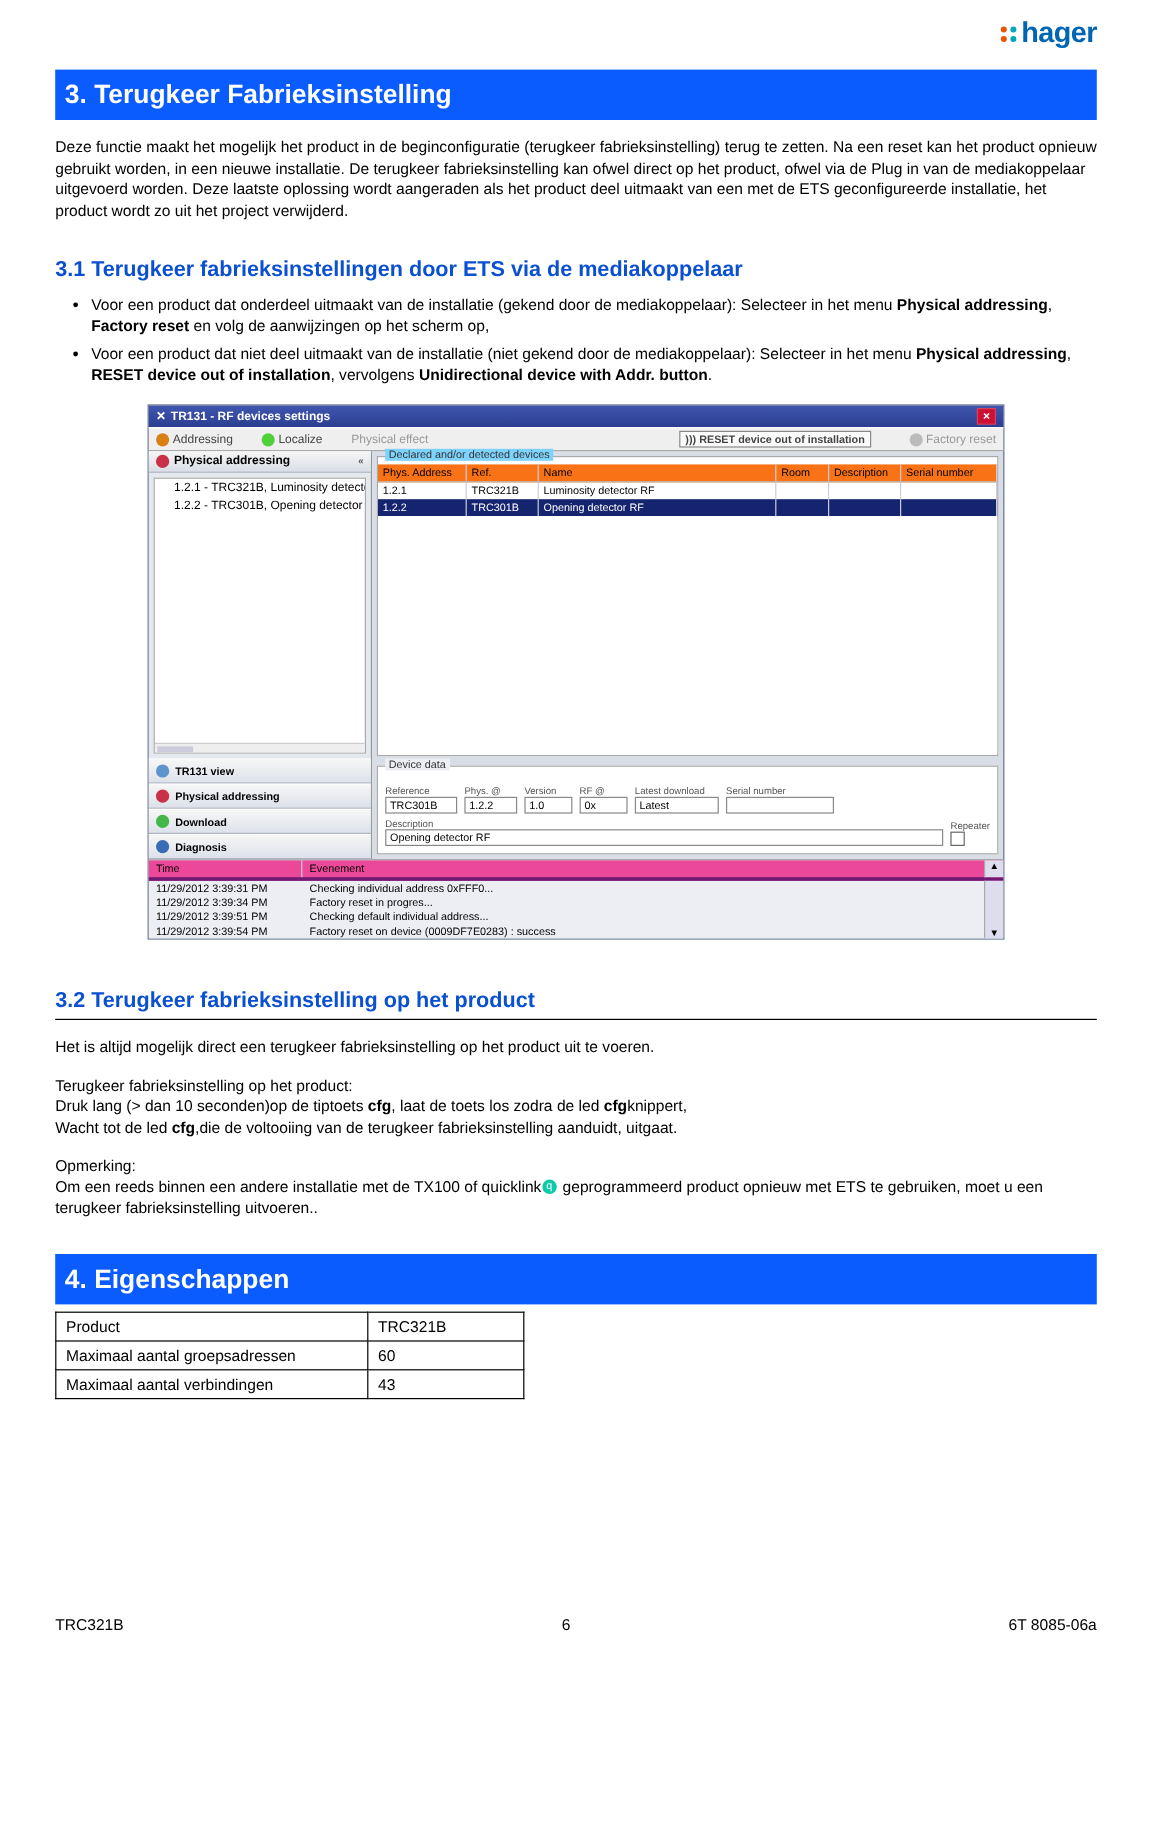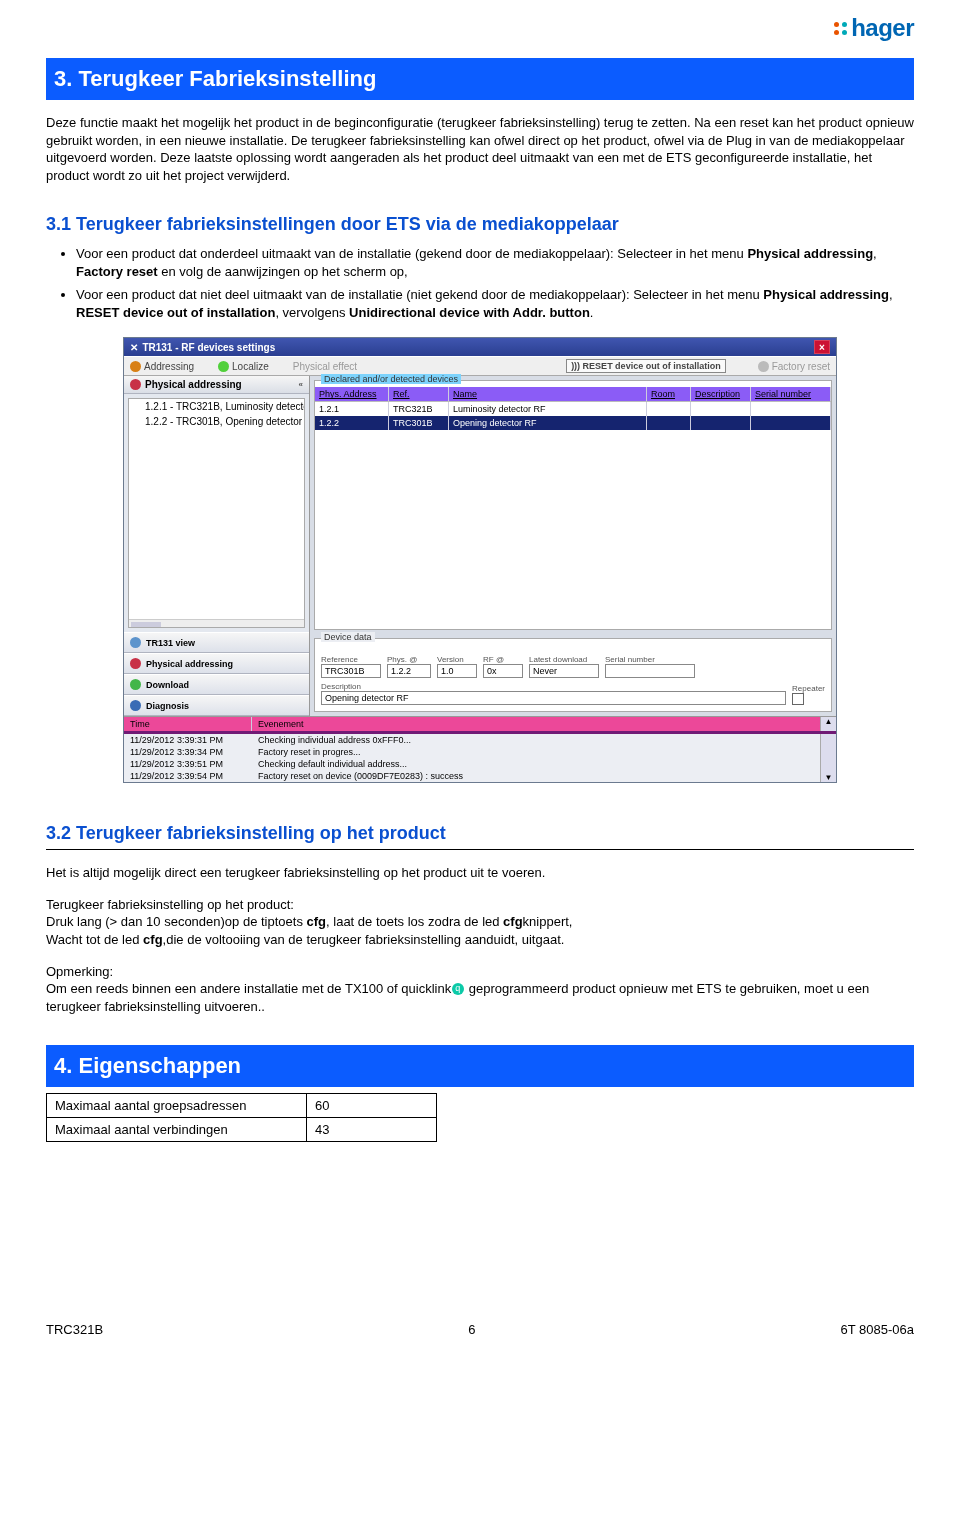--- a/index.html
+++ b/index.html
@@ -70,21 +70,21 @@
     .ico { width: 11px; height: 11px; border-radius: 50%; display: inline-block; }
     .tree { background: #fff; flex: 1; border: 1px solid #aaa; margin: 4px; overflow: hidden; }
     .tree-item { padding: 2px 6px 2px 16px; white-space: nowrap; overflow: hidden; font-size: 10px; }
     .tree .slider { margin-top: 190px; height: 14px; background: #eee; border-top: 1px solid #ccc; position: relative;}
     .tree .slider::before { content:''; position:absolute; left:2px; top:2px; width:30px; height:8px; background:#ccd;}
     .nav-list { }
     .nav-btn { padding: 4px 6px; border-top: 1px solid #fff; border-bottom: 1px solid #b0b4c0; background: linear-gradient(#f6f6f6,#dde1ea); display: flex; align-items: center; gap: 5px; font-weight: bold; font-size: 9px; }
     .right-col { flex: 1; display: flex; flex-direction: column; }
     .groupbox { margin: 4px; background: #fff; border: 1px solid #aaa; position:relative; }
     .group-label { position:absolute; top:-7px; left:6px; background:#7dd3fc; padding:0 3px; font-size:9px; color:#333;}
-    .tbl-head { display: flex; background: #8b5cf6; border-bottom: 1px solid #bbb; font-size: 9px; text-decoration: underline; }
+    .tbl-head { display: flex; background: #f97316; border-bottom: 1px solid #bbb; font-size: 9px; }
     .th, .td { padding: 2px 4px; border-right: 1px solid #ccd; overflow: hidden; white-space: nowrap; }
     .c-addr{width:74px;} .c-ref{width:60px;} .c-name{flex:1;} .c-room{width:44px;} .c-desc{width:60px;} .c-sn{width:80px;}
     .tr { display: flex; font-size: 9px; }
     .tr.sel { background: #15246f; color: #fff; }
     .blank-rows { flex: 1; background: #fff; }
     .device-box { margin: 4px; background: #ffffff; border: 1px solid #aaa; padding: 16px 6px 6px; position:relative;}
     .device-box .group-label{ background:#eceef3;}
     .dd-row { display: flex; gap: 6px; align-items: center; font-size: 9px; flex-wrap: wrap;}
     .dd-label { color: #555; font-size: 8px; }
     .dd-input { background: #fff; border: 1px solid #888; padding: 1px 3px; height: 14px; font-size: 9px; }
@@ -229,21 +229,21 @@
           <div>
               <div class="dd-label">Version</div>
               <div class="dd-input" style="width:40px">1.0</div>
             </div>
           <div>
               <div class="dd-label">RF @</div>
               <div class="dd-input" style="width:40px">0x</div>
             </div>
           <div>
               <div class="dd-label">Latest download</div>
-              <div class="dd-input" style="width:70px">Never</div>
+              <div class="dd-input" style="width:70px">Latest</div>
             </div>
           <div>
               <div class="dd-label">Serial number</div>
               <div class="dd-input" style="width:90px"></div>
             </div>
         </div>
         <div class="dd-row" style="margin-top:4px; align-items: flex-end;">
           <div style="flex:1">
               <div class="dd-label">Description</div>
               <div class="dd-input" style="width:100%">Opening detector RF</div>
@@ -296,20 +296,24 @@
   <span>Wacht tot de led </span><b>cfg</b><span>,die de voltooiing van de terugkeer fabrieksinstelling aanduidt, uitgaat.</span>
 </p>
 <p class="body-text">Opmerking:</p>
 <p style="line-height:1.35;">
   <span>Om een reeds binnen een andere installatie met de TX100 of quicklink</span><span class="icon-inline"></span><span> geprogrammeerd product opnieuw met ETS te gebruiken, moet u een terugkeer fabrieksinstelling uitvoeren..</span>
 </p>
 
 <div class="section-banner" style="margin-top:30px;">4. Eigenschappen</div>
 <table class="props-table">
   <tbody>
+      <tr>
+        <td>Product</td>
+        <td>TRC321B</td>
+      </tr>
   <tr>
         <td>Maximaal aantal groepsadressen</td>
         <td>60</td>
       </tr>
   <tr>
         <td>Maximaal aantal verbindingen</td>
         <td>43</td>
       </tr>
 </tbody>
   </table>

